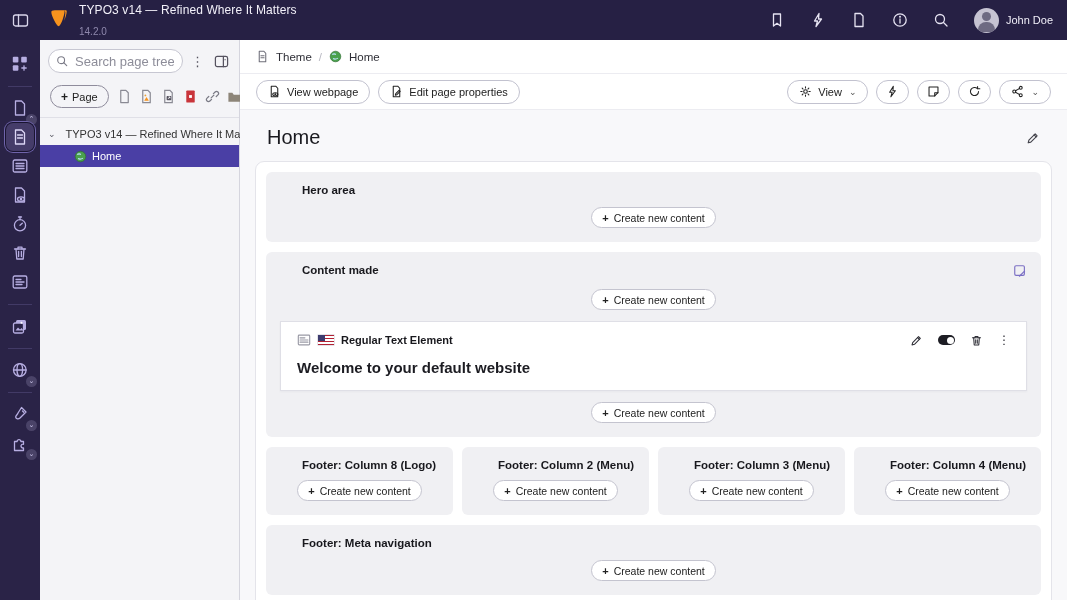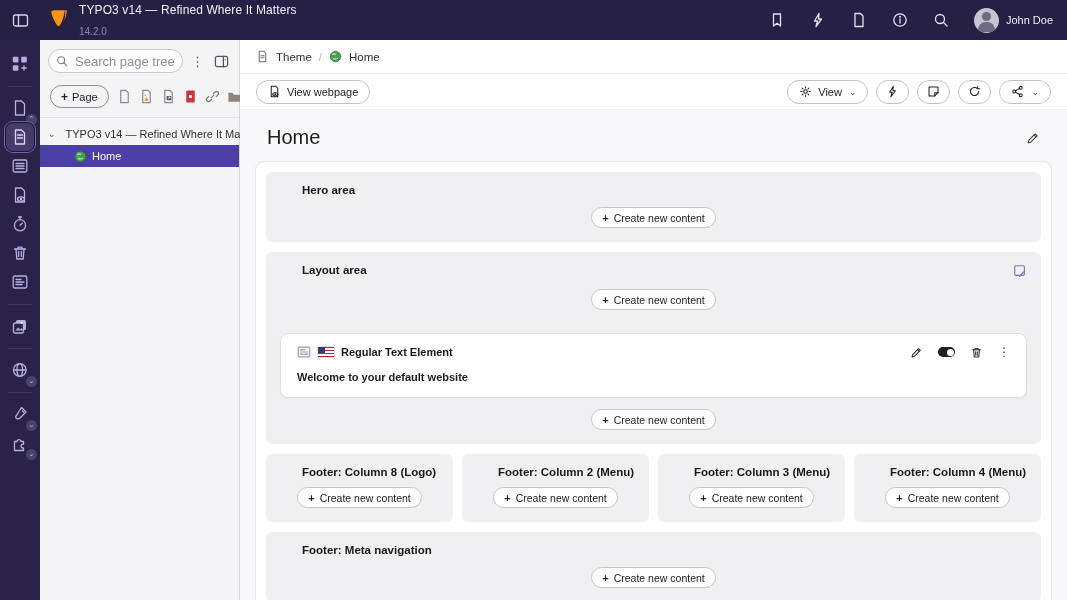--- a/index.html
+++ b/index.html
@@ -65,30 +65,30 @@
   .content-card { background:#fff; border:1px solid #e4e4ea; border-radius:9px; padding:10px; }
 
   .zone { background:#f0f0f3; border-radius:6px; padding:12px 14px 14px 14px; margin-bottom:10px; }
   .zone:last-child { margin-bottom:10px; }
   .zone-head { display:flex; align-items:flex-start; justify-content:space-between;padding-left:22px; }
   .zone-title { font-size:11.5px; font-weight:700; color:#18181d; }
   .zone-center { display:flex; justify-content:center; margin-top:11px; }
   .create-btn { height:21px; border:1px solid #c4c4cf; border-radius:11px; background:#fff; display:inline-flex; align-items:center; gap:5px; padding:0 10px; font-family:"Liberation Sans",sans-serif; font-size:10.5px; color:#222; cursor:pointer; }
   .create-btn .plus { font-size:11px; font-weight:700; }
 
-  .element-card { background:#fff; border:1px solid #dfdfe6; border-radius:8px; box-shadow:0 1px 2px rgba(20,20,40,.04); padding:11px 16px 14px 16px; margin-top:23px; }
+  .element-card { background:#fff; border:1px solid #dfdfe6; border-radius:0; box-shadow:0 1px 2px rgba(20,20,40,.04); padding:11px 16px 14px 16px; margin-top:11px; }
   .el-head { display:flex; align-items:center; gap:7px; }
   .el-title { font-size:11px; font-weight:700; color:#18181d; }
   .el-actions { margin-left:auto; display:flex; align-items:center; gap:15px; color:#2e2e36; }
   .el-actions > span { display:flex; cursor:pointer; }
   .el-actions .kebab { font-size:12px; color:#2e2e36; }
   .flag { width:16px; height:10px; position:relative; background:repeating-linear-gradient(to bottom,#b22234 0 1.5px,#fff 1.5px 3px); box-shadow:0 0 0 .5px #c9c9d2; }
   .flag::before { content:""; position:absolute; left:0; top:0; width:7px; height:5.5px; background:#3c3b6e; }
   .el-body { margin-top:12px; }
-  .el-heading { font-size:11px; font-weight:700; color:#1c1c22; }
+  .el-heading { font-size:15px; font-weight:700; color:#1c1c22; }
   .el-text { font-size:11px; color:#3c3c44; margin-top:7px; }
 
   .footer-grid { display:grid; grid-template-columns:repeat(4,1fr); gap:9px; margin-bottom:10px; }
   .footer-grid .zone { margin-bottom:0; }
   .footer-grid .zone-center { margin-top:9px; }
 
   .toggle-pill { width:17px; height:10px; border-radius:5px; background:#1d1d24; position:relative; }
   .toggle-pill::after { content:""; position:absolute; right:1.5px; top:1.5px; width:7px; height:7px; border-radius:50%; background:#fff; }
 
   svg.si { fill:none; stroke:currentColor; stroke-width:1.3; stroke-linecap:round; stroke-linejoin:round; }
@@ -357,20 +357,27 @@
 
     <div class="doc-toolbar">
       <button class="pill">
         <svg class="si" width="13" height="13" viewBox="0 0 16 16">
             <path d="M4 1.5h5.5L12 4v10.5H4z"></path>
             <ellipse cx="9" cy="11.5" rx="3.2" ry="2"></ellipse>
             <circle cx="9" cy="11.5" r="0.6" fill="currentColor"></circle>
           </svg>
         <span>View webpage</span>
       </button>
+      <button class="pill">
+        <svg class="si" width="13" height="13" viewBox="0 0 16 16">
+            <path d="M4 1.5h5.5L12 4v10.5H4z"></path>
+            <path d="M6.5 12.5l.6-2 4-4 1.4 1.4-4 4z"></path>
+          </svg>
+        <span>Edit page properties</span>
+      </button>
       <div class="right">
         <button class="pill">
           <svg class="si" width="13" height="13" viewBox="0 0 16 16">
               <circle cx="8" cy="8" r="2.2"></circle>
               <path d="M8 2.2v1.6M8 12.2v1.6M2.2 8h1.6M12.2 8h1.6M3.9 3.9l1.1 1.1M11 11l1.1 1.1M12.1 3.9 11 5M5 11l-1.1 1.1"></path>
             </svg>
           <span>View</span>
           <span class="chev">⌄</span>
         </button>
         <button class="pill icon-only">
@@ -423,21 +430,21 @@
           <div class="zone-center">
             <button class="create-btn">
               <span class="plus">+</span>
               <span>Create new content</span>
             </button>
           </div>
         </div>
 
         <div class="zone">
           <div class="zone-head">
-            <span class="zone-title">Layout area</span>
+            <span class="zone-title">Content made</span>
             <span style="display:flex;color:#7b6fc4;cursor:pointer;">
               <svg class="si" width="14" height="14" viewBox="0 0 16 16">
                   <rect x="2" y="2" width="11" height="11" rx="1.5"></rect>
                   <path d="M6.5 13.8 13 7.3l1 1-6.5 6.5z" fill="currentColor" stroke="none"></path>
                 </svg>
             </span>
           </div>
           <div class="zone-center">
             <button class="create-btn">
               <span class="plus">+</span>

